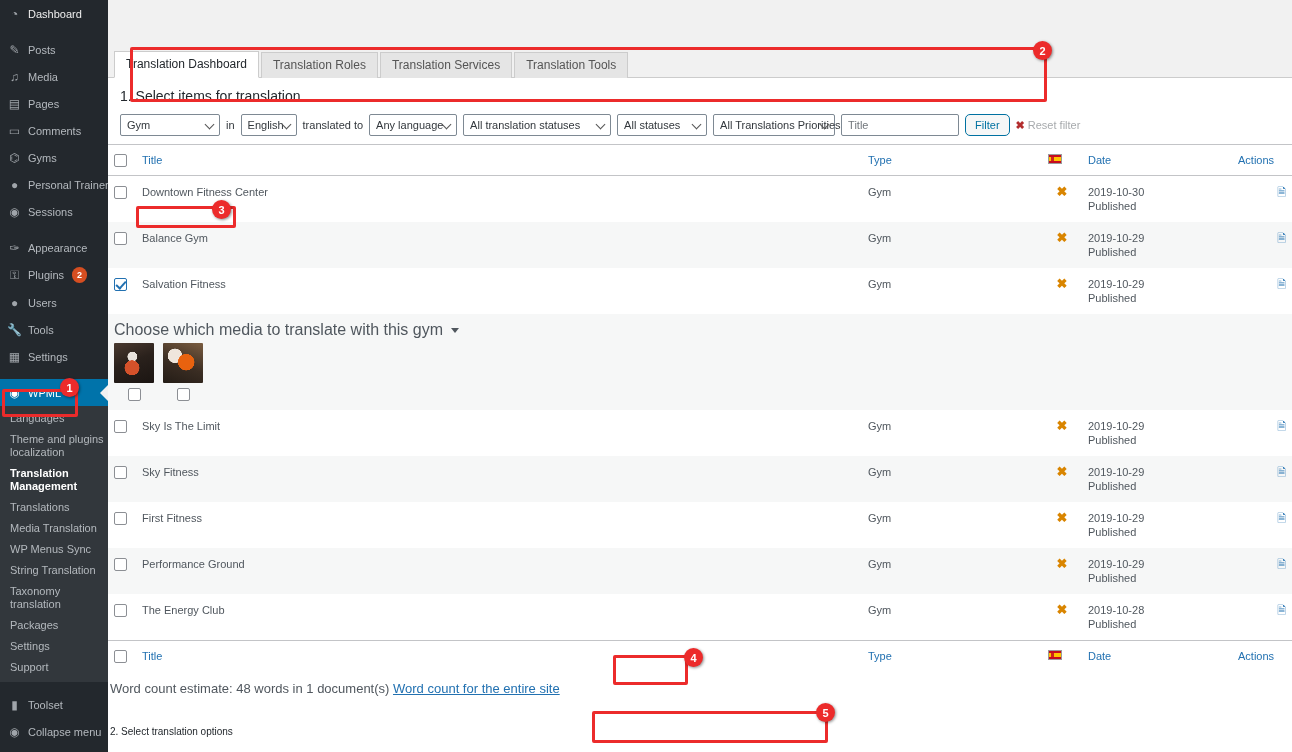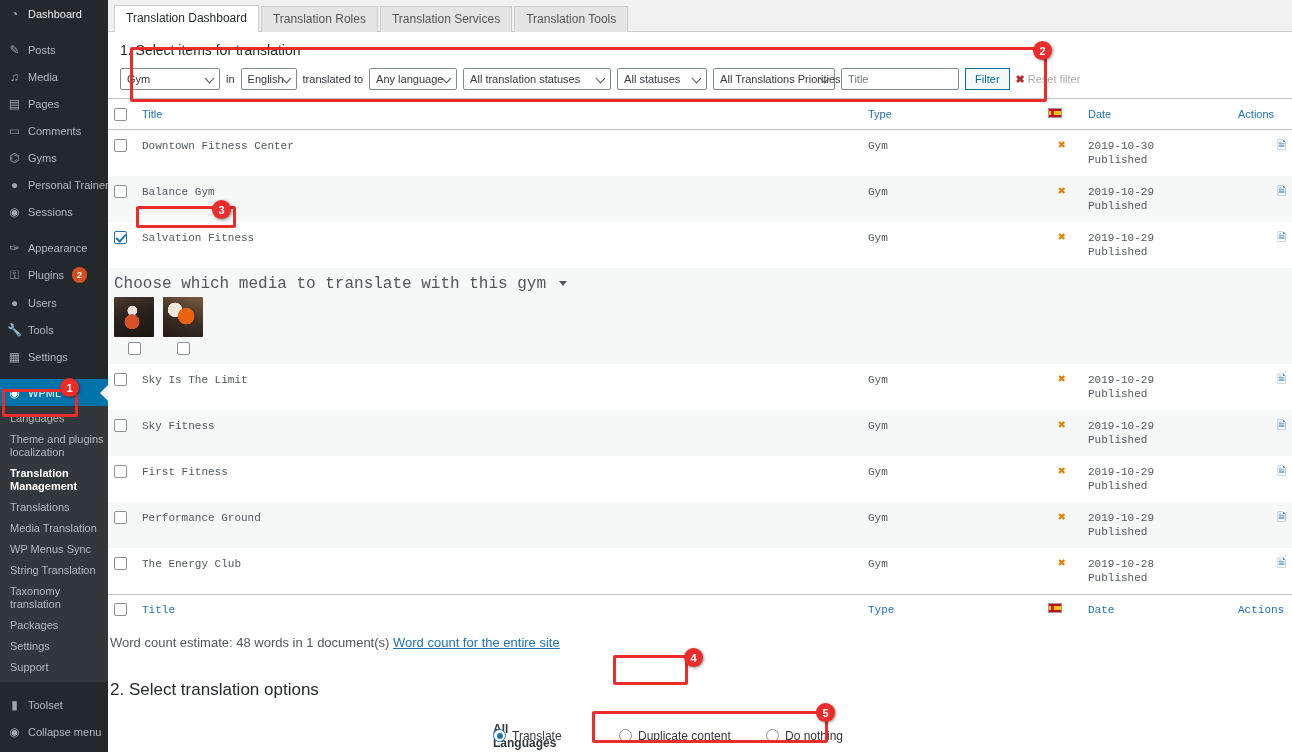--- a/index.html
+++ b/index.html
@@ -44,21 +44,21 @@
     background: #d54e21; color: #fff; border-radius: 10px;
     font-size: 9px; padding: 1px 5px; margin-left: 2px; font-weight: 700;
   }
   .arrow-right {
     position: absolute; right: 0; top: 50%; transform: translateY(-50%);
     width: 0; height: 0; border-top: 8px solid transparent;
     border-bottom: 8px solid transparent; border-right: 8px solid #f1f1f1;
   }
 
   
-  .main { flex: 1; height: 593px; background: #f1f1f1; position: relative; }
+  .main { flex: 1; height: 593px; background: #f1f1f1; position: relative; margin-top: 46px; }
 
   .tabs {
     display: flex; align-items: flex-end; gap: 2px;
     padding: 6px 0 0 6px; height: 32px;
     border-bottom: 1px solid #ccc; background: #f1f1f1;
   }
   .tab {
     border: 1px solid #ccc; border-bottom: none;
     background: #e5e5e5; padding: 5px 11px 6px 11px;
     font-size: 12px; color: #555; position: relative; top: 1px;
@@ -91,21 +91,21 @@
   .sel.w6 { width: 122px; }
   .txt-in {
     border: 1px solid #7e8993; background: #fff; height: 22px;
     width: 118px; border-radius: 2px; font-size: 11px;
     color: #32373c; padding: 0 6px; line-height: 20px;
     font-family: "Liberation Sans", sans-serif;
   }
   .txt-in::placeholder { color: #72777c; }
   .btn-filter {
     border: 1px solid #0071a1; color: #0071a1; background: #f6f7f7;
-    height: 22px; border-radius: 0; font-size: 11px; padding: 0 9px;
+    height: 22px; border-radius: 5px; font-size: 11px; padding: 0 9px;
     line-height: 20px; cursor: pointer;
     font-family: "Liberation Sans", sans-serif;
   }
   .reset-filter { color: #a7aaad; font-size: 11px; display: flex; align-items: center; gap: 3px; }
   .reset-x { color: #b32d2e; font-weight: 700; font-size: 11px; }
 
   
   table.wp-list { width: 100%; border-collapse: collapse; font-size: 11px; }
   table.wp-list thead th, table.wp-list tfoot td {
     background: #fff; color: #2271b1; text-align: left;
@@ -114,21 +114,20 @@
   }
   table.wp-list tfoot td { border-bottom: none; }
   th.col-type, td.col-type { width: 180px; color: #50575e; }
   th.col-flag, td.col-flag { width: 40px; text-align: center; }
   th.col-date, td.col-date { width: 150px; }
   th.col-act, td.col-act { width: 60px; text-align: right; padding-right: 14px; color: #50575e; }
   th.col-cb, td.col-cb { width: 28px; padding-left: 10px; }
   table.wp-list td {
     padding: 9px 6px; vertical-align: top; color: #50575e;
     line-height: 14px;
-    font-family: Liberation Mono, monospace;
   }
   tr.alt td { background: #f6f7f7; }
   tr.row td { border: none; }
   .cell-title { color: #50575e; }
   .x-mark { color: #d98500; font-weight: 700; font-size: 13px; line-height: 12px; }
   .date-line2 { display: block; }
   .doc-ico { color: #2271b1; display: inline-block; }
 
   .cb {
     width: 13px; height: 13px; border: 1px solid #8c8f94;
@@ -155,21 +154,21 @@
       linear-gradient(160deg,#4a3a30 0%, #2a211c 45%, #1b1512 100%); }
   .thumb.t2 { background:
       radial-gradient(circle at 58% 48%, #e8620f 0 26%, rgba(0,0,0,0) 27%),
       radial-gradient(circle at 30% 32%, #efe6dc 0 18%, rgba(0,0,0,0) 19%),
       linear-gradient(200deg,#7a5c40 0%, #3a2d23 55%, #241c16 100%); }
   .thumb-cb { margin-top: 5px; }
 
   .wordcount { font-size: 13px; color: #50575e; padding: 10px 12px 0 2px; }
   .wordcount a { color: #2271b1; }
 
-  .step2 { font-size: 17px; color: #23282d; padding: 30px 0 0 2px; }
+  .step2 { font-size: 10px; color: #23282d; padding: 30px 0 0 2px; }
 
   
   .opt-table { margin: 22px 0 0 0; width: 100%; }
   .opt-row { display: flex; align-items: center; font-size: 12px; color: #32373c; }
   .opt-lang { width: 125px; padding-left: 385px; font-weight: 700; font-size: 12px; }
   .opt-cell { width: 100px; display: flex; align-items: center; gap: 6px; position: relative; }
   .opt-cell.wide { width: 125px; }
   .radio {
     width: 13px; height: 13px; border: 1px solid #8c8f94; border-radius: 50%;
     background: #fff; display: inline-block; position: relative; flex: 0 0 13px;

